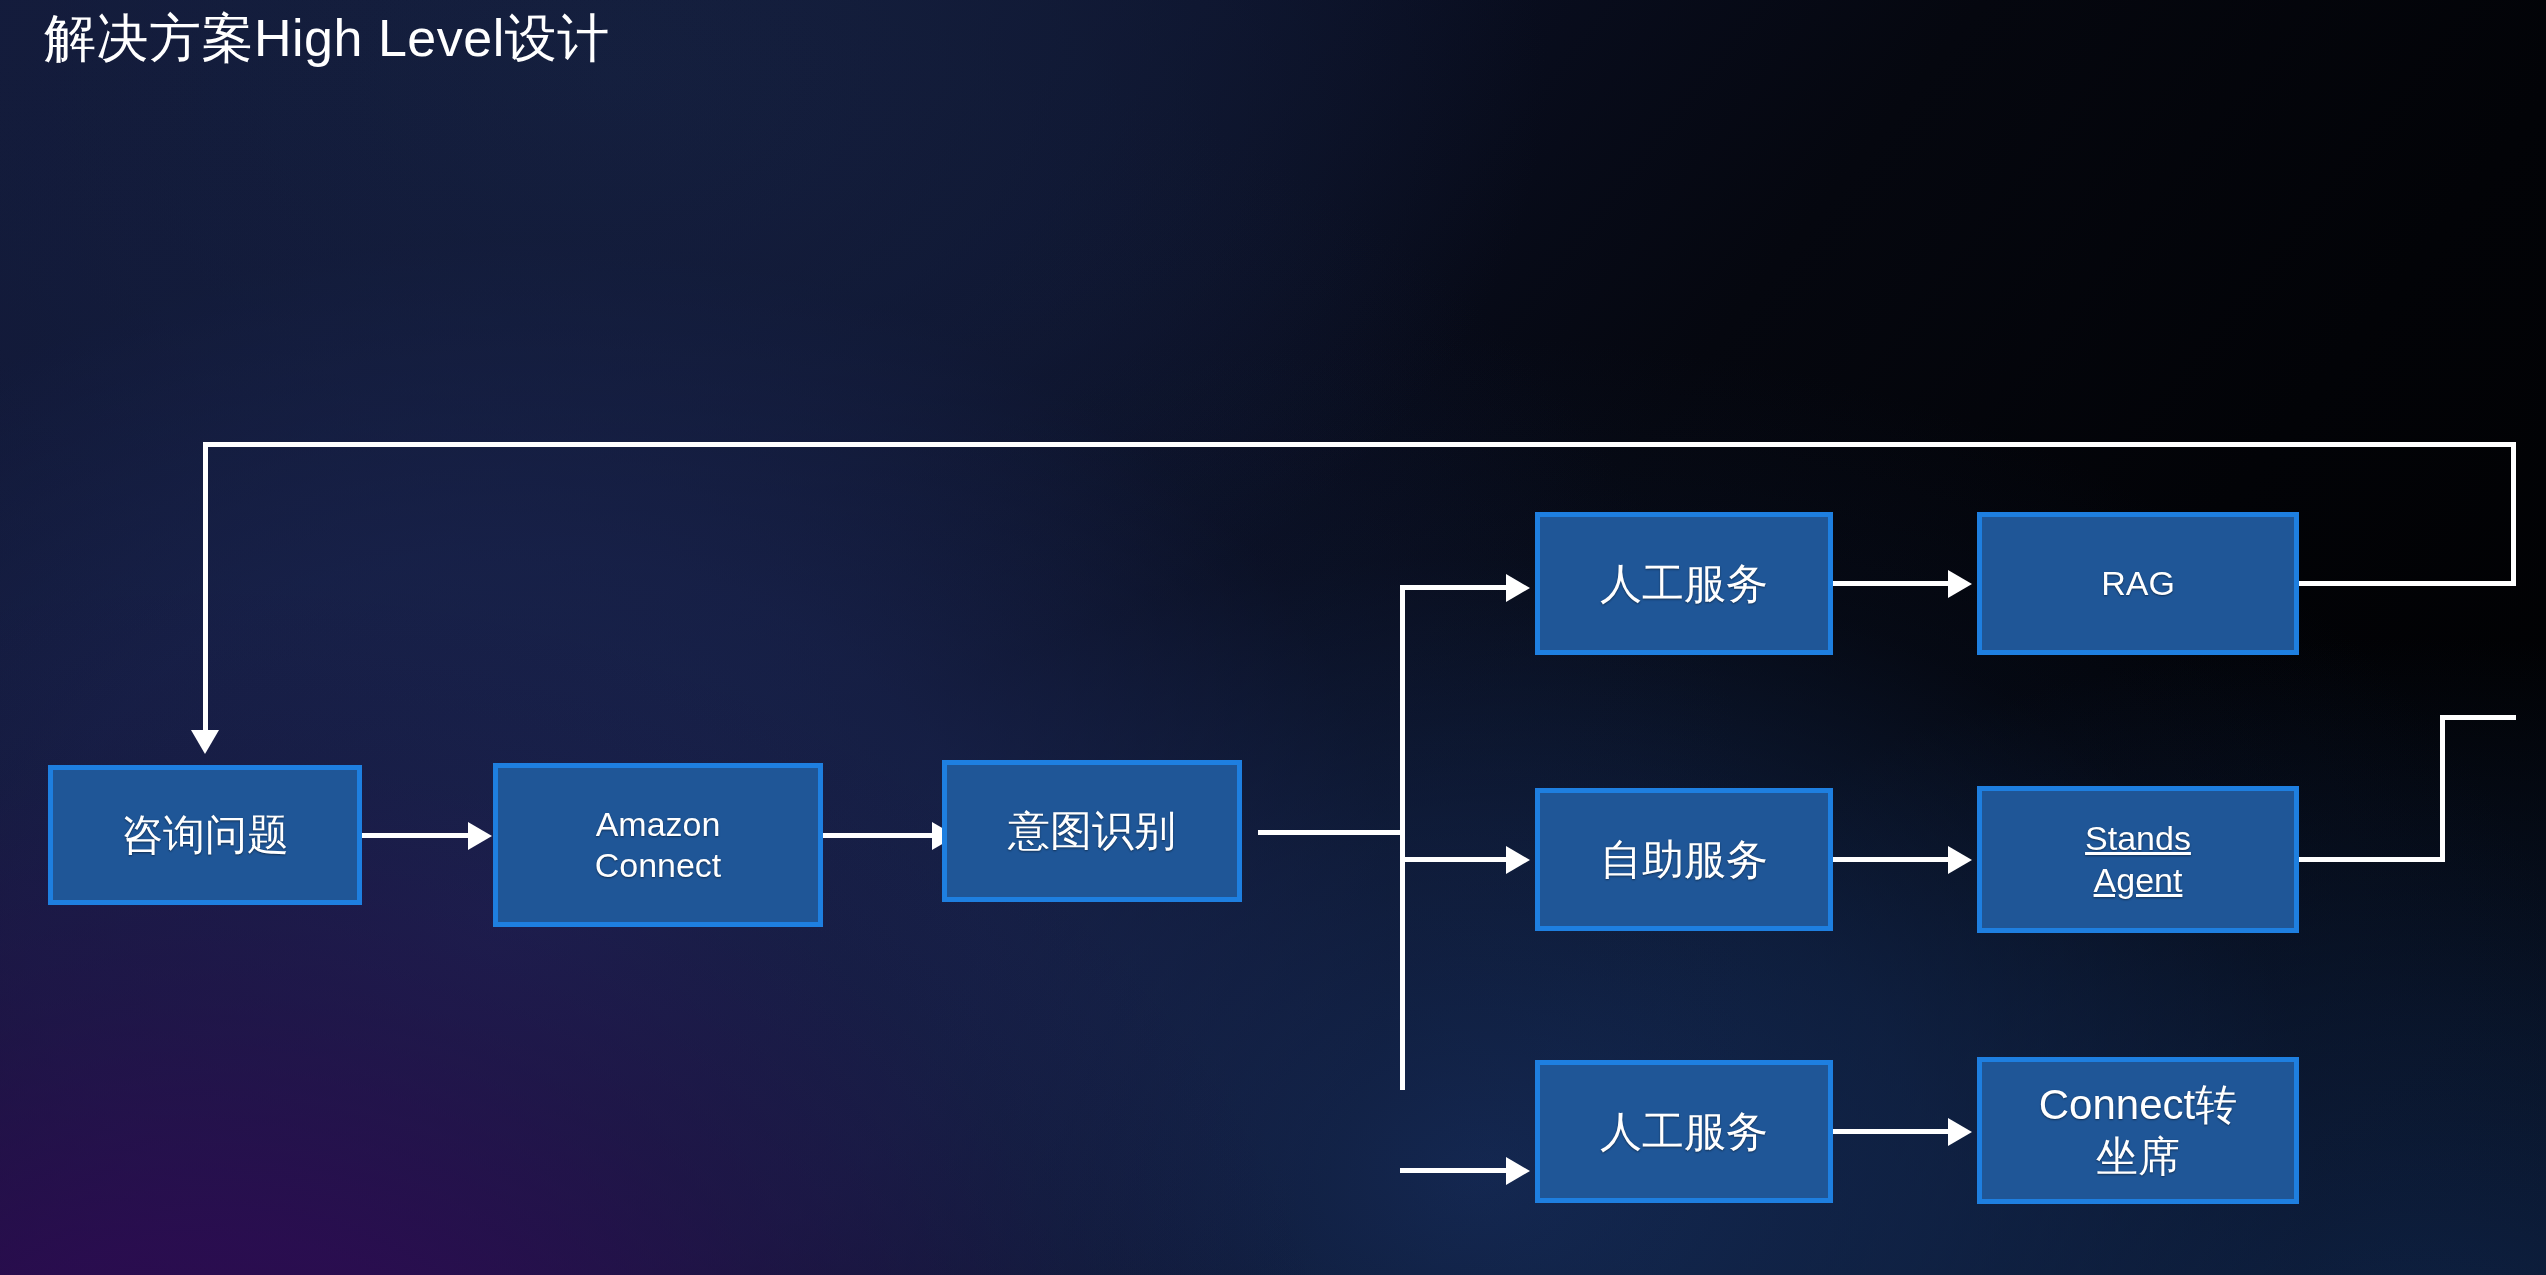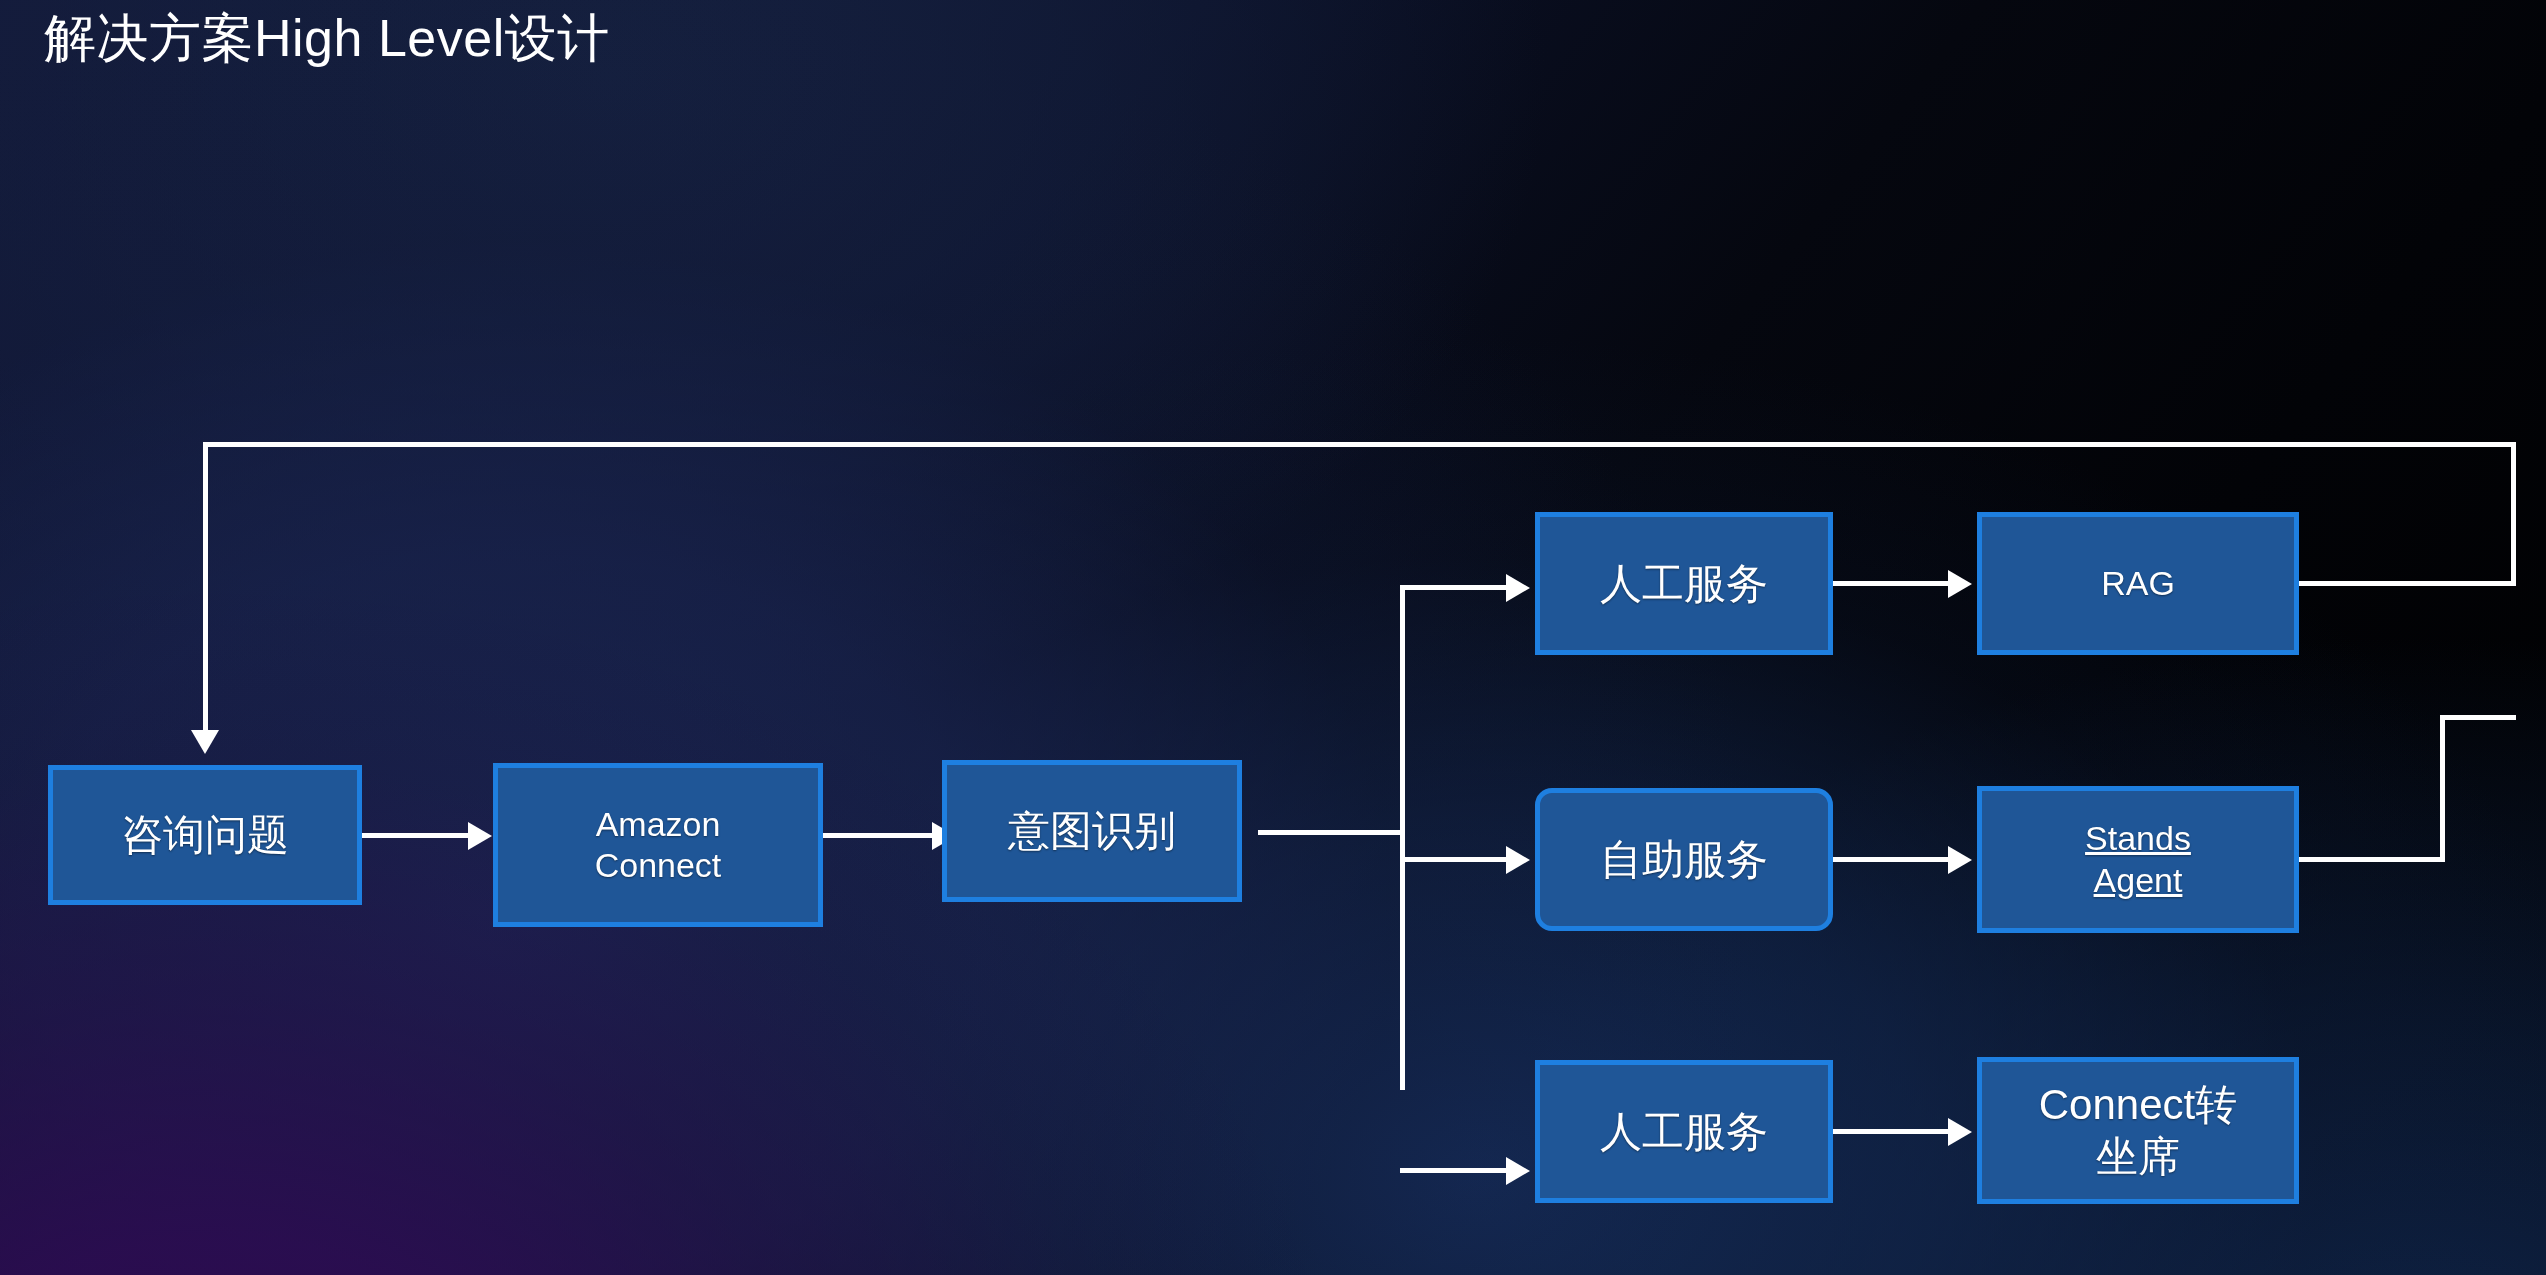--- a/index.html
+++ b/index.html
@@ -159,21 +159,21 @@
 
     <div class="node" style="left:493px; top:763px;  width:330px; height:164px;">Amazon
 Connect</div>
 
     <div class="node cjk" style="left:942px; top:760px;  width:300px; height:142px;">意图识别</div>
 
     <div class="node cjk" style="left:1535px; top:512px;  width:298px; height:143px;">人工服务</div>
 
     <div class="node" style="left:1977px; top:512px;  width:322px; height:143px;">RAG</div>
 
-    <div class="node cjk" style="left:1535px; top:788px;  width:298px; height:143px;border-radius:17px;">自助服务</div>
+    <div class="node cjk" style="left:1535px; top:788px;  width:298px; height:143px;">自助服务</div>
 
     <div class="node" style="left:1977px; top:786px;  width:322px; height:147px;text-decoration:underline;">Stands
 Agent</div>
 
     <div class="node cjk" style="left:1535px; top:1060px; width:298px; height:143px;">人工服务</div>
 
     <div class="node cjk" style="left:1977px; top:1057px; width:322px; height:147px;">Connect转
 坐席</div>
 
   </div>

